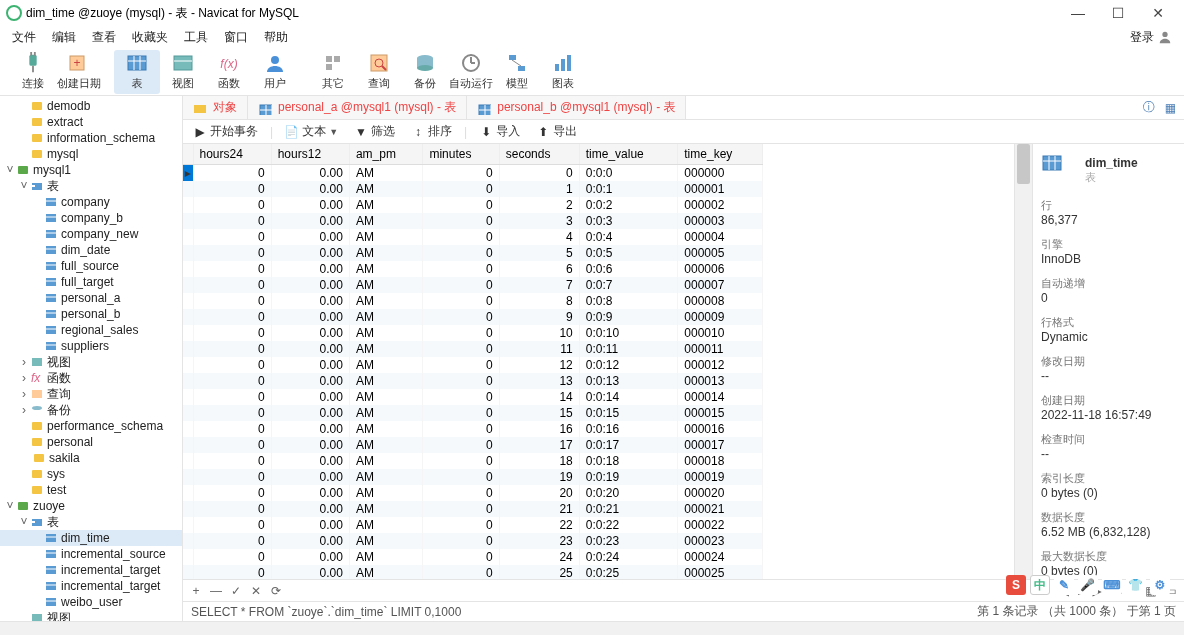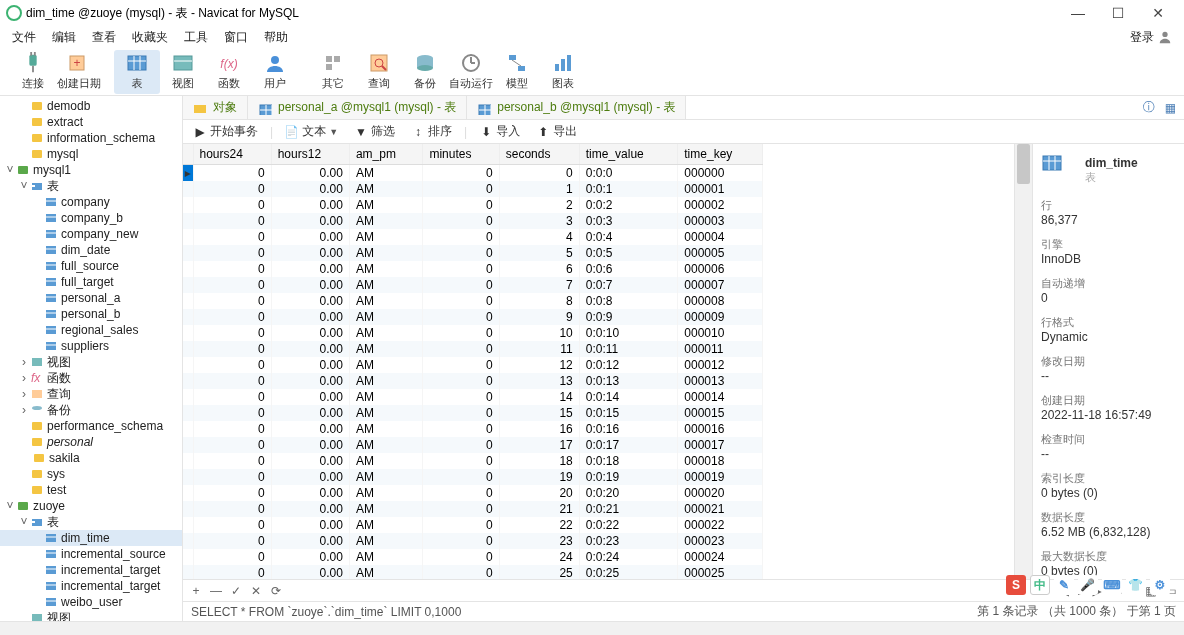--- a/index.html
+++ b/index.html
@@ -31,21 +31,21 @@
 .tw { display:inline-block; width:12px; text-align:center; color:#666; }
 .ic { width:14px; height:14px; display:inline-flex; align-items:center; justify-content:center; margin-right:3px; }
 .lbl2 { color:#222; }
 .db-yellow svg rect{fill:#f4c542;} .db-green svg rect{fill:#5aa84a;}
 
 .main { flex:1; display:flex; flex-direction:column; min-width:0; }
 .tabs { height:24px; display:flex; align-items:stretch; border-bottom:1px solid #e4e4e4; }
 .tab { display:flex; align-items:center; padding:0 10px; gap:6px; border-right:1px solid #e4e4e4; cursor:pointer; background:#f7f7f7; }
 .tab.active { background:#fff; border-bottom:2px solid #fff; margin-bottom:-1px; }
 .tab .tic { width:14px; height:14px; }
-.tab .tl { color:#4d7c0f; }
+.tab .tl { color:#ef4444; }
 .tabs-right { margin-left:auto; display:flex; align-items:center; padding-right:8px; gap:10px; color:#4a7db5; }
 .tabs-right span{cursor:pointer;}
 
 .sub-tb { height:24px; display:flex; align-items:center; padding:0 6px; gap:8px; border-bottom:1px solid #e4e4e4; }
 .sub-btn { display:flex; align-items:center; gap:3px; padding:0 4px; height:20px; cursor:pointer; color:#333; }
 .sub-btn .sic{width:14px;height:14px;display:inline-flex;align-items:center;justify-content:center;}
 .drop{font-size:9px;color:#555;}
 
 .grid-wrap { flex:1; display:flex; min-height:0; }
 .grid { flex:1; overflow:auto; }
@@ -430,21 +430,21 @@
       </div>
       <div class="tree-row db-yellow" style="padding-left: 18px;">
         <span class="tw"></span>
         <span class="ic">
           <svg width="12" height="12" viewBox="0 0 12 12">
             <rect x="1" y="2" width="10" height="8" rx="1"></rect>
           </svg>
         </span>
         <span class="lbl2">performance_schema</span>
       </div>
-      <div class="tree-row db-yellow" style="padding-left: 18px; font-style: italic;">
+      <div class="tree-row db-yellow" style="padding-left: 18px;">
         <span class="tw"></span>
         <span class="ic">
           <svg width="12" height="12" viewBox="0 0 12 12">
             <rect x="1" y="2" width="10" height="8" rx="1"></rect>
           </svg>
         </span>
         <span class="lbl2">personal</span>
       </div>
       <div class="tree-row db-yellow" style="padding-left: 20px;">
         <span class="tw"></span>

